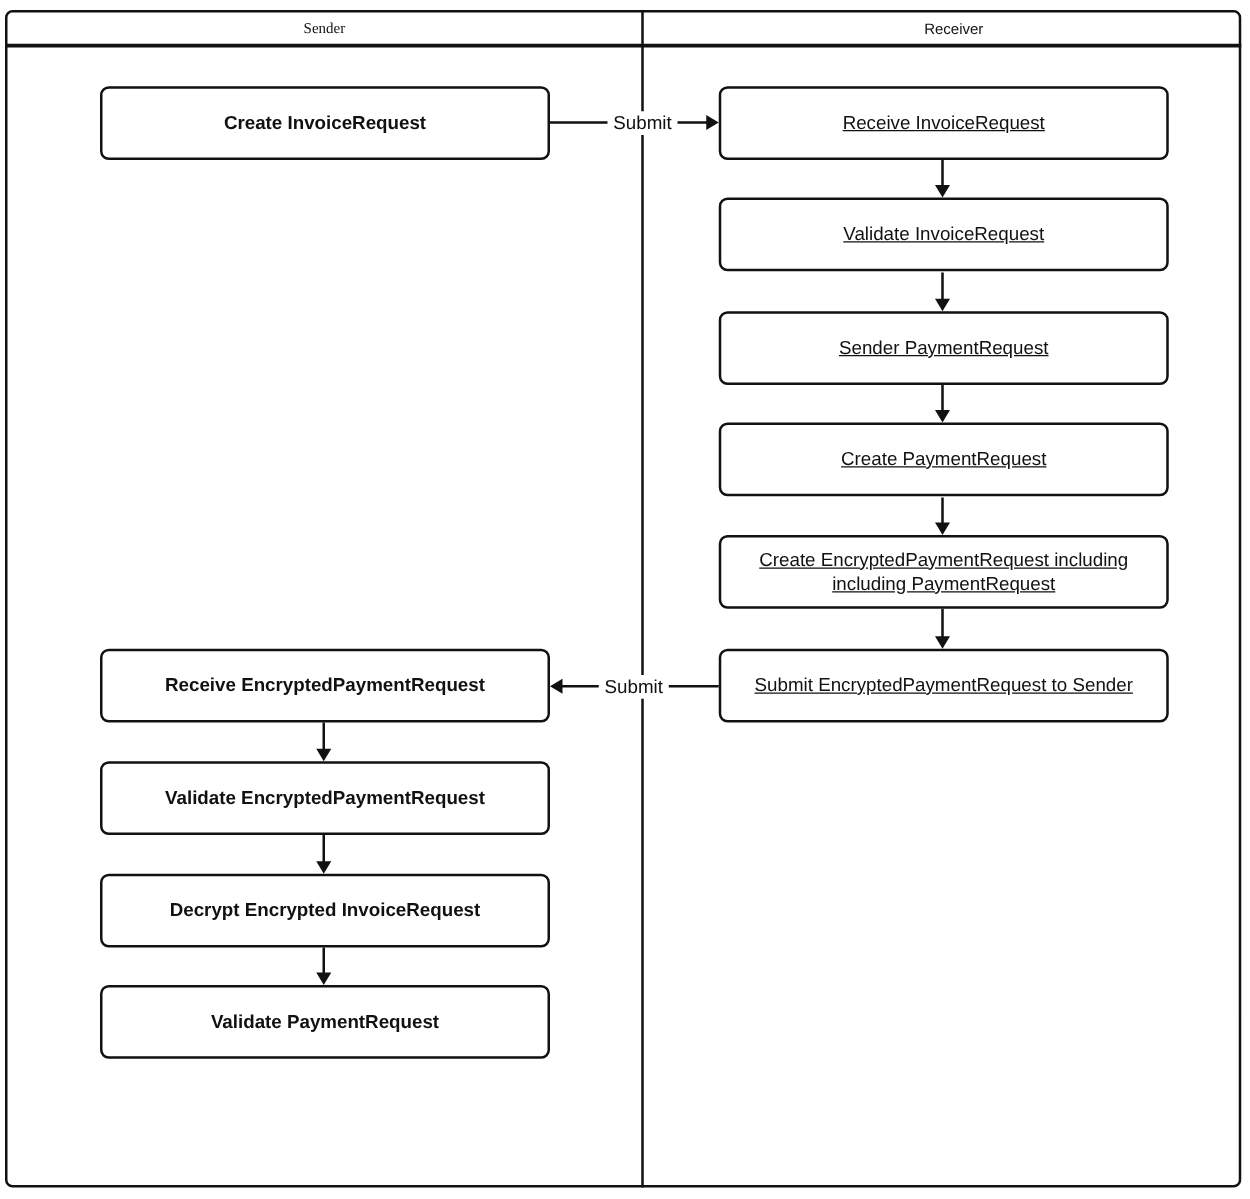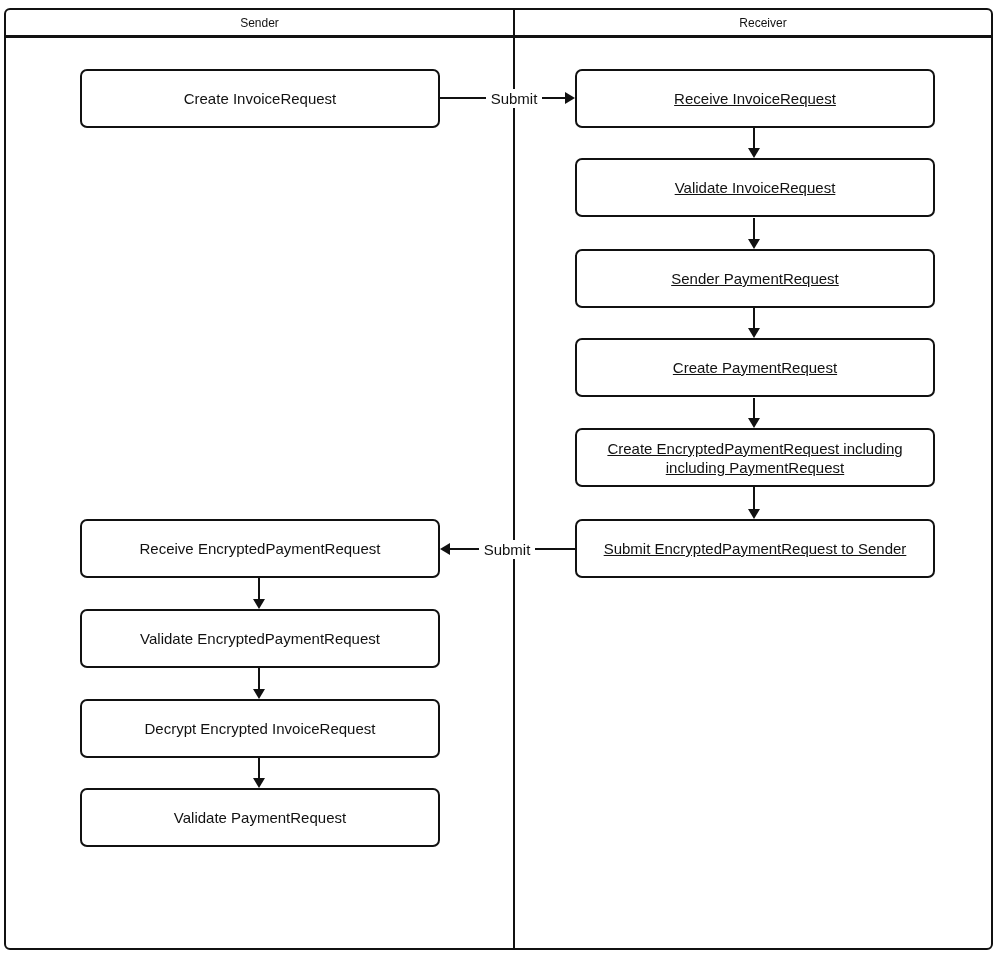--- a/index.html
+++ b/index.html
@@ -44,40 +44,40 @@
   }
   .lane-header {
     position: absolute;
     top: 10px;
     height: 25px;
     display: flex;
     align-items: center;
     justify-content: center;
     font-size: 12px;
   }
-  .lane-header.sender { left: 6px; width: 507px; }
+  .lane-header.sender { left: 6px; width: 507px; font-family: Liberation Serif, serif; }
   .lane-header.receiver { left: 515px; width: 496px; }
   .node {
     position: absolute;
     width: 360px;
     height: 59px;
     box-sizing: border-box;
     border: 2px solid #111111;
     border-radius: 7px;
     background: #ffffff;
     display: flex;
     align-items: center;
     justify-content: center;
     text-align: center;
     font-size: 15px;
     line-height: 19px;
     padding: 0 14px;
     z-index: 2;
   }
-  .lane-sender .node { left: 80px; }
+  .lane-sender .node { left: 80px; font-weight: bold; }
   .lane-receiver .node { left: 575px; text-decoration: underline; }
   .hline, .vline {
     position: absolute;
     background: #111111;
     z-index: 1;
   }
   .hline { height: 2px; }
   .vline { width: 2px; }
   .head {
     position: absolute;

